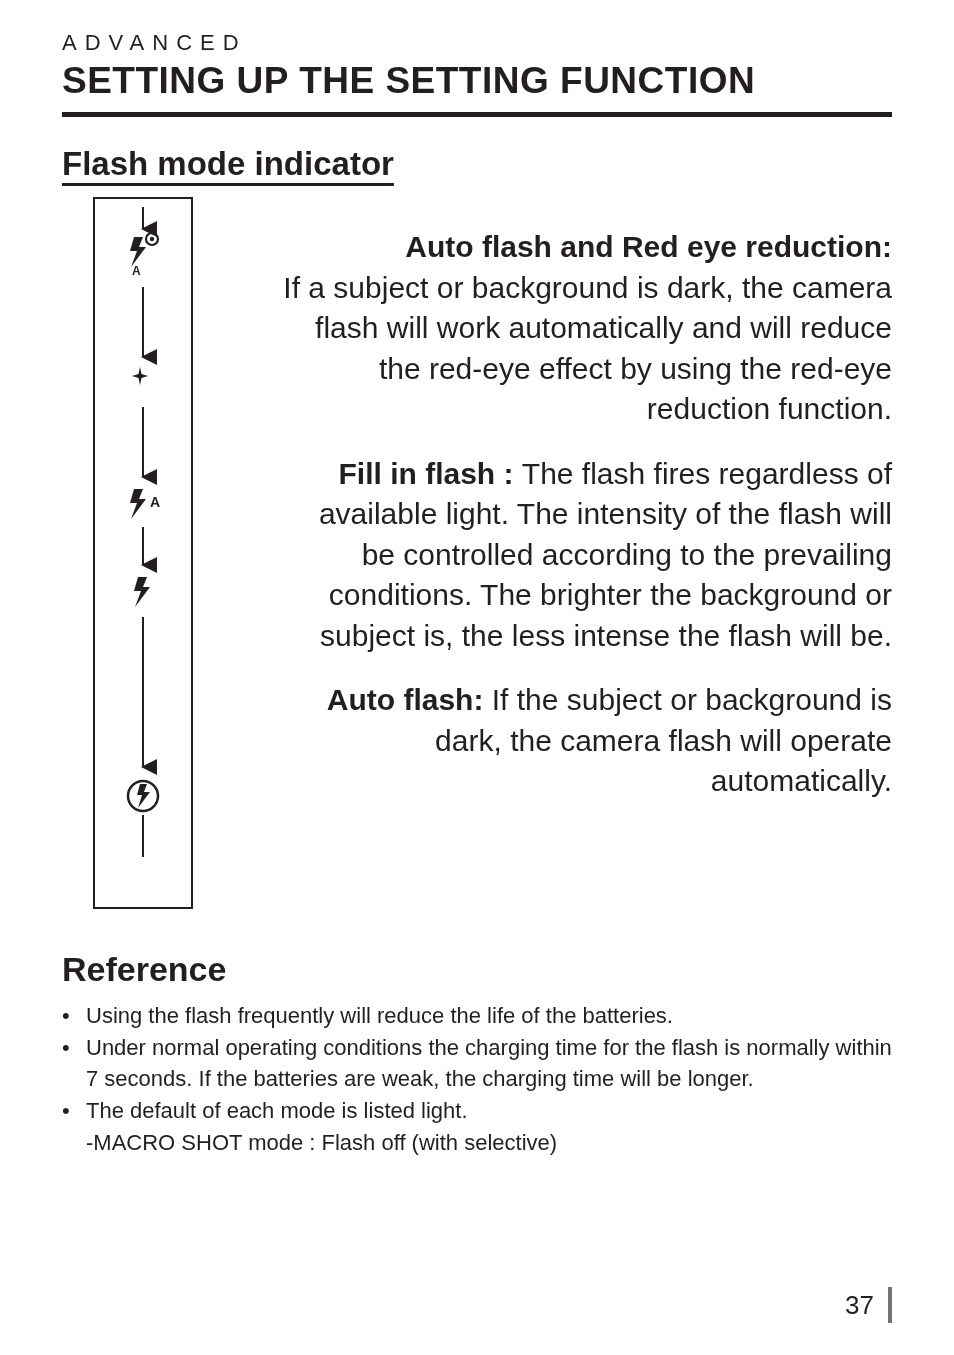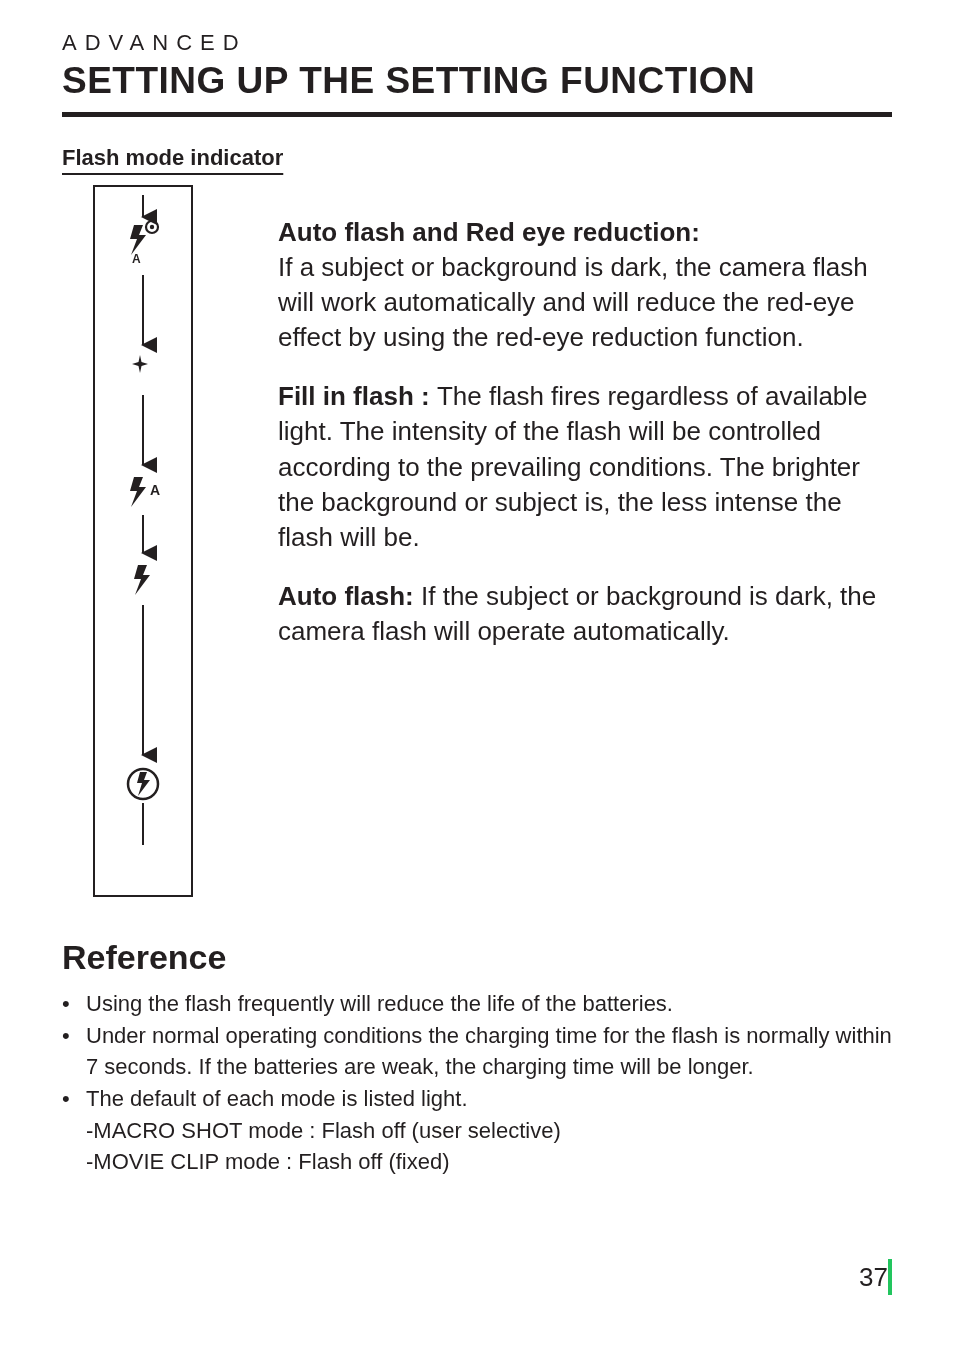--- a/index.html
+++ b/index.html
@@ -23,21 +23,21 @@
     font-weight: 700;
     letter-spacing: 0.5px;
     margin-bottom: 10px;
   }
   .title-rule {
     border: none;
     border-top: 5px solid #231f20;
     margin-bottom: 28px;
   }
   .subhead {
-    font-size: 22px;
+    font-size: 33px;
     font-weight: 700;
     text-decoration: underline;
     text-underline-offset: 8px;
     margin-bottom: 14px;
   }
   .indicator-wrap {
     display: flex;
     align-items: flex-start;
     gap: 90px;
   }
@@ -54,23 +54,24 @@
     display: flex;
     flex-direction: column;
     align-items: center;
     padding-top: 8px;
     padding-bottom: 10px;
     position: relative;
   }
   .icon-frame svg { display:block; }
   .desc-col {
     flex: 1;
-    font-size: 26px;
+    font-size: 30px;
     line-height: 1.35;
     padding-top: 30px;
+    text-align: right;
   }
   .desc-block { margin-bottom: 24px; }
   .desc-block .label { font-weight: 700; }
   .reference-title {
     font-size: 34px;
     font-weight: 700;
     margin-top: 41px;
     margin-bottom: 12px;
   }
   .ref-list {
@@ -85,23 +86,24 @@
   .ref-item .bullet { width: 14px; }
   .ref-item .txt { flex: 1; }
   .sub-line {
     padding-left: 24px;
     font-size: 22px;
     line-height: 1.38;
   }
   .page-num {
     position: absolute;
     right: 62px;
-    bottom: 60px;
+    bottom: 32px;
     font-size: 26px;
-    border-right: 4px solid #22c55e;
+    padding-right: 14px;
+    border-right: 4px solid #737373;
     line-height: 1.4;
   }
 </style>
 </head>
 <body>
 
 <div class="category">ADVANCED</div>
 <h1 class="page-title">SETTING UP THE SETTING FUNCTION</h1>
 <hr class="title-rule">
 
@@ -186,17 +188,16 @@
     <div class="txt">Using the flash frequently will reduce the life of the batteries.</div>
   </div>
   <div class="ref-item">
     <div class="bullet">•</div>
     <div class="txt">Under normal operating conditions the charging time for the flash is normally within 7 seconds. If the batteries are weak, the charging time will be longer.</div>
   </div>
   <div class="ref-item">
     <div class="bullet">•</div>
     <div class="txt">The default of each mode is listed light.</div>
   </div>
-  <div class="sub-line">-MACRO SHOT mode : Flash off (user selective)</div>
-  <div class="sub-line">-MOVIE CLIP mode : Flash off (fixed)</div>
+  <div class="sub-line">-MACRO SHOT mode : Flash off (with selective)</div>
 </div>
 
 <div class="page-num">37</div>
 
 </body></html>

